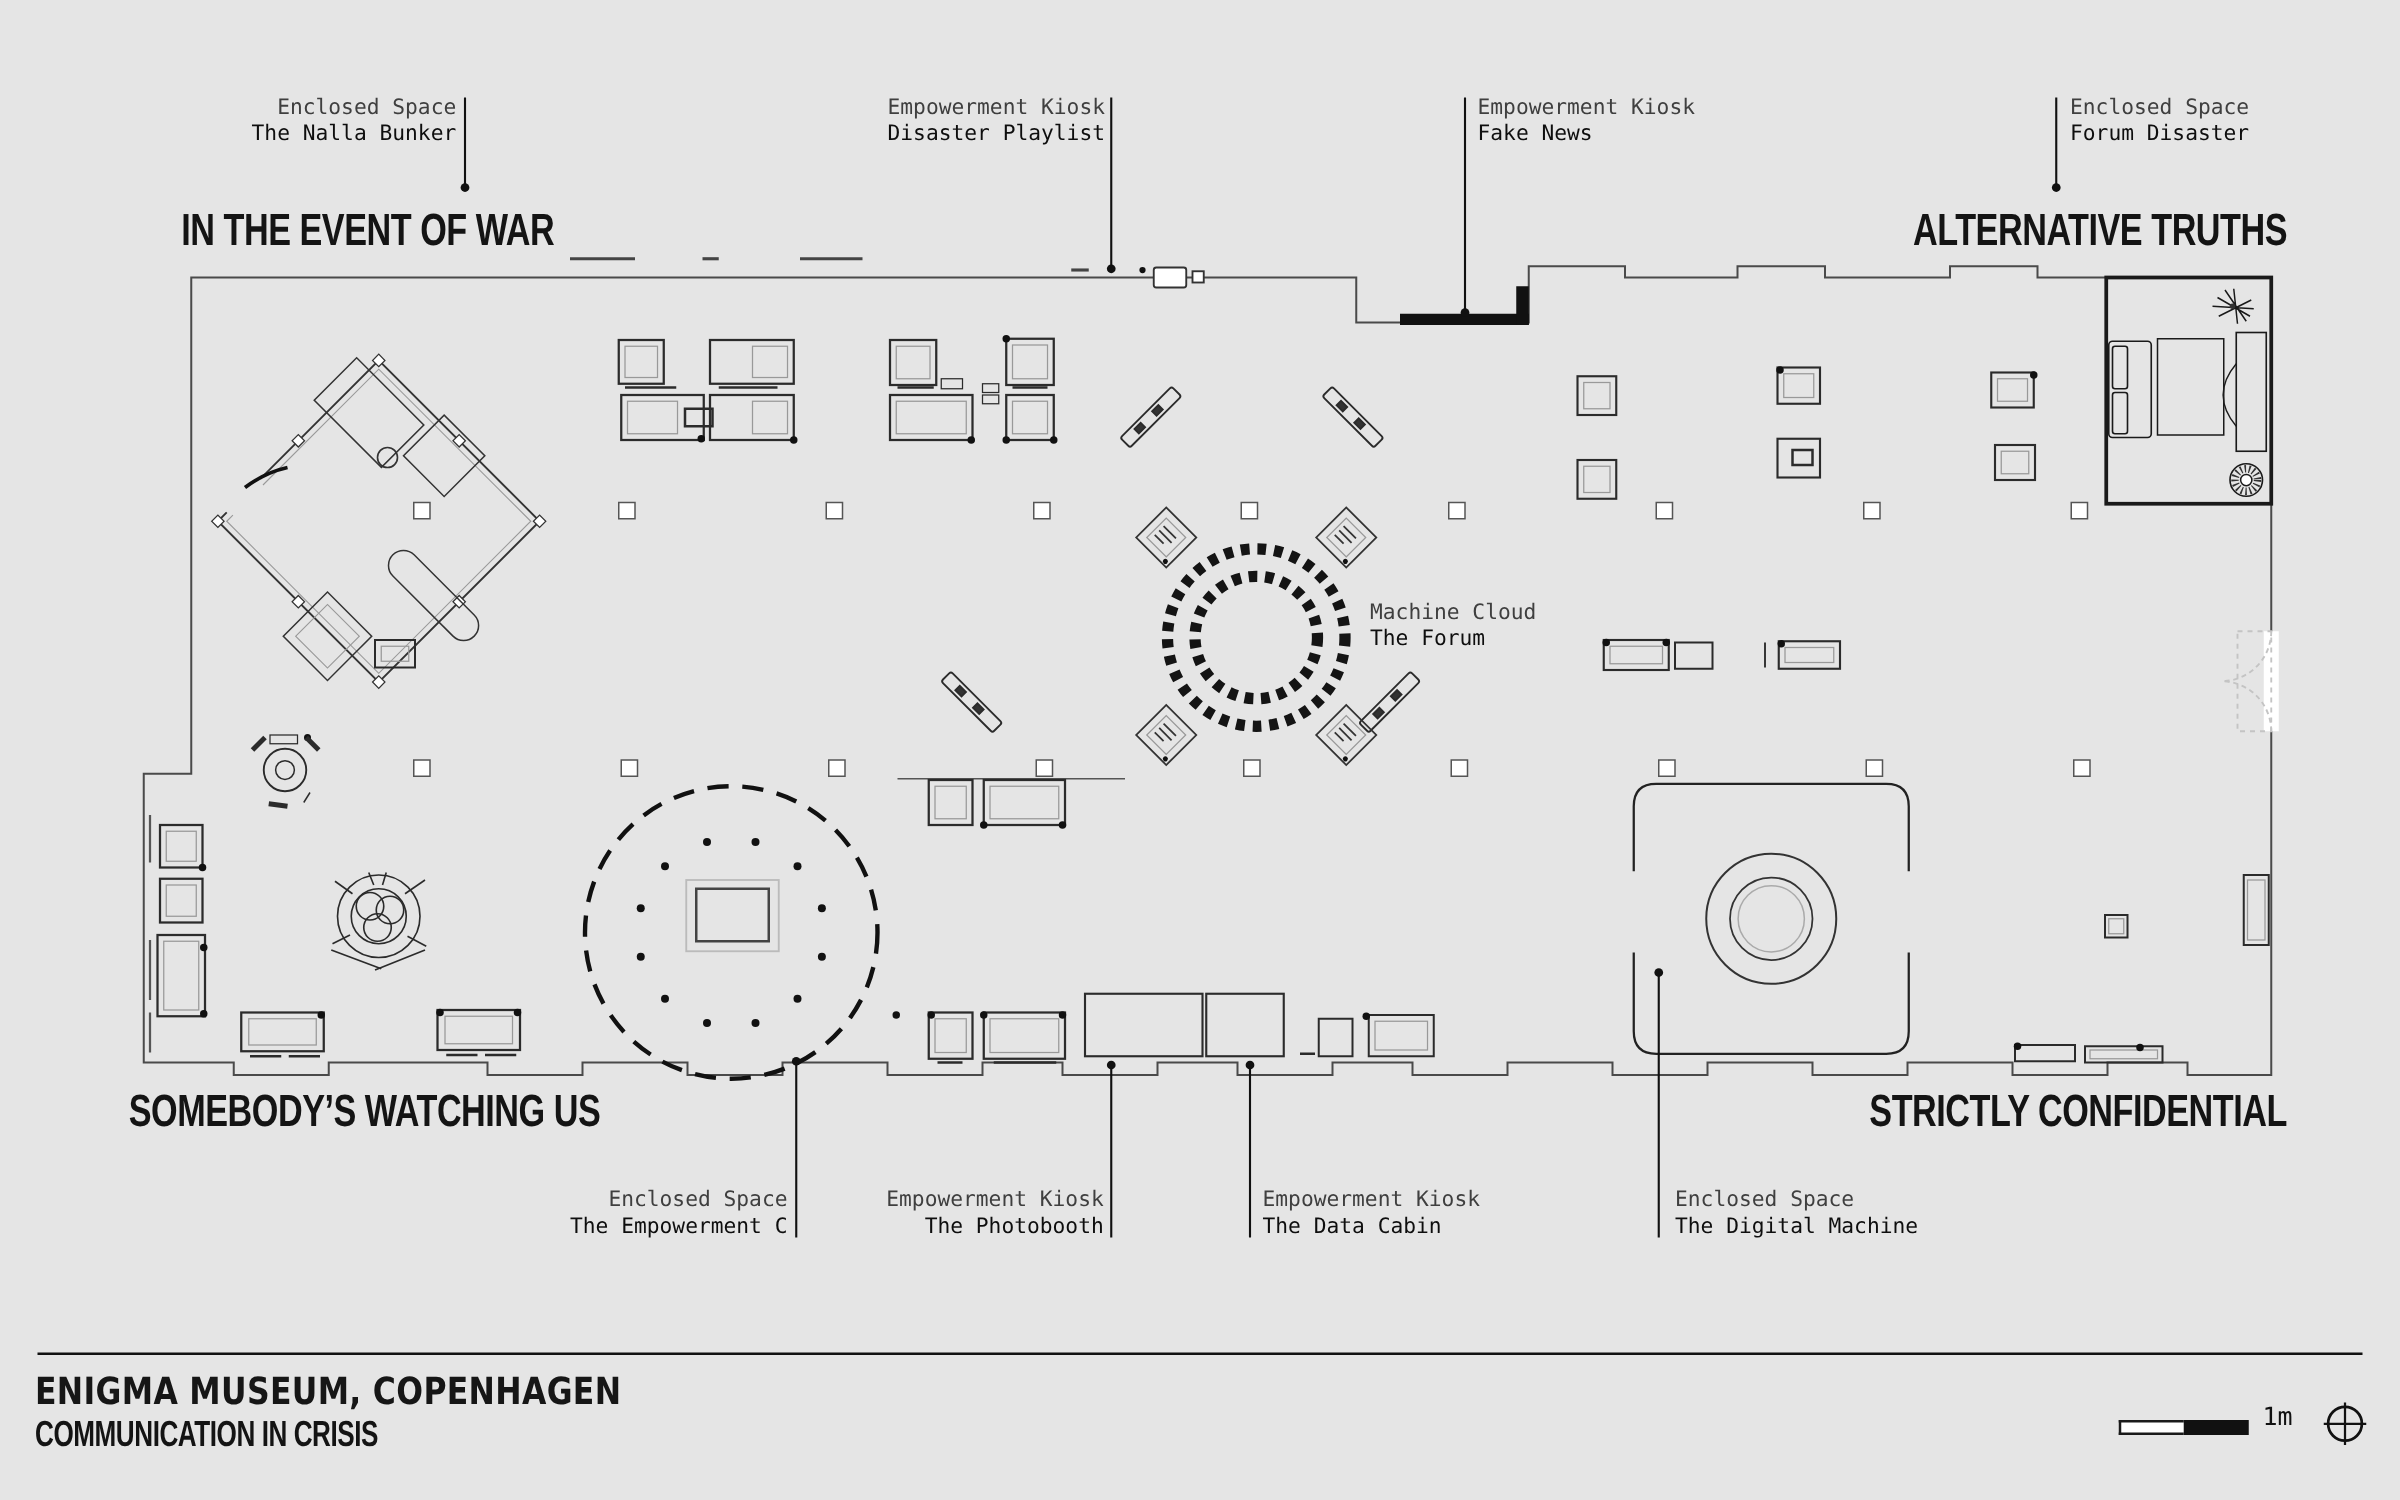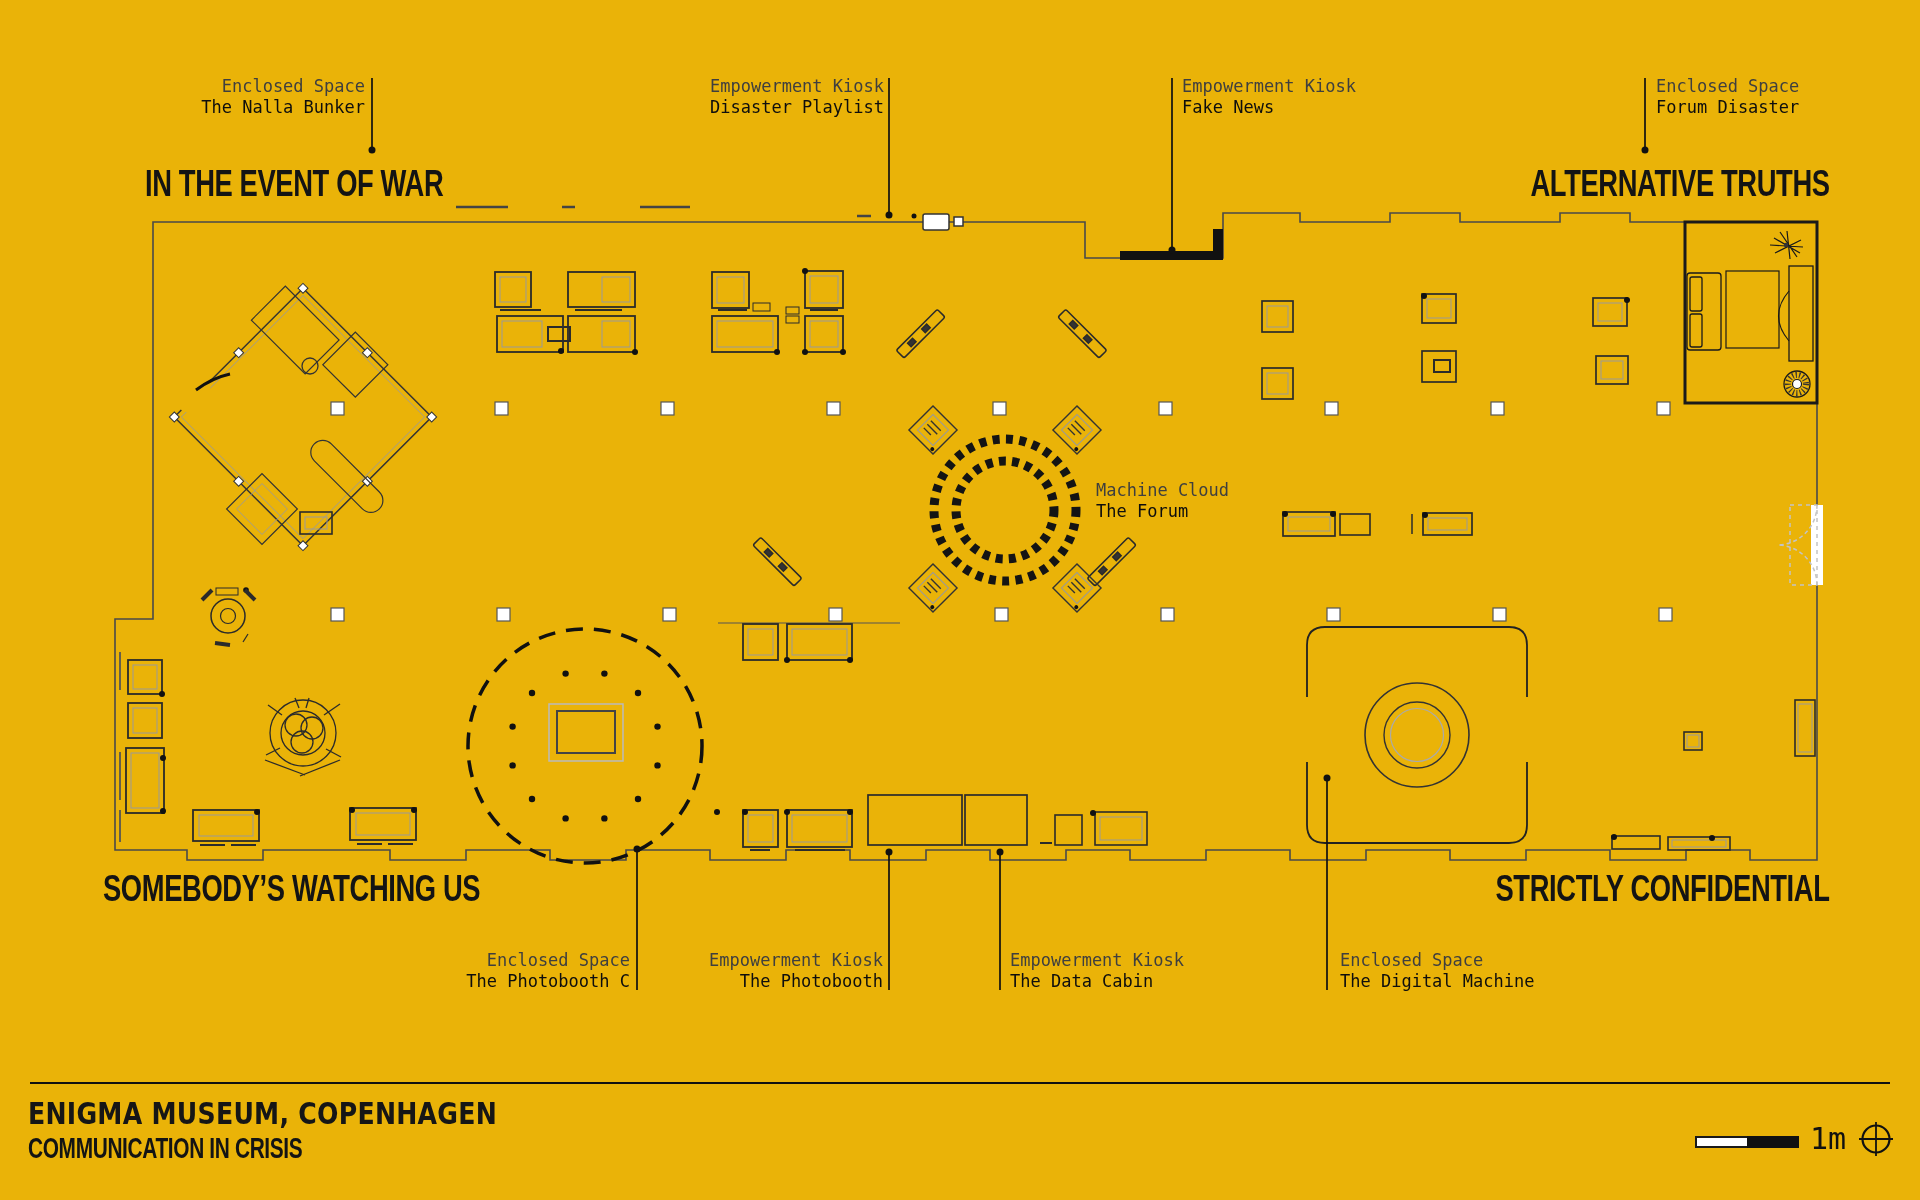--- a/index.html
+++ b/index.html
@@ -1,16 +1,16 @@
 <!DOCTYPE html>
 <html><head>
 <meta charset="utf-8">
 <style>
   html,body{margin:0;padding:0;background:#ffffff;}
-  #stage{position:relative;width:1920px;height:1200px;background:#eab308;overflow:hidden;
+  #stage{position:relative;width:1920px;height:1200px;background:#e5e5e5;overflow:hidden;
          font-family:"DejaVu Sans Mono", monospace;}
   #plan-svg{position:absolute;left:0;top:0;width:1920px;height:1200px;}
 
   .callout{position:absolute;font-family:"DejaVu Sans Mono",monospace;font-size:17px;
            line-height:21px;white-space:nowrap;}
   .callout .cat{color:#3f3f3f;}
   .callout .name{font-weight:normal;color:#0e0e0e;}
   .align-right{text-align:right;}
 
   .zone-title{position:absolute;font-family:"Liberation Sans",sans-serif;font-weight:bold;
@@ -23,21 +23,21 @@
   .museum-title{position:absolute;left:28px;top:1096px;font-family:"DejaVu Sans",sans-serif;
                 font-weight:bold;font-size:30px;letter-spacing:0.3px;color:#161616;
                 transform:scaleX(0.84);transform-origin:0 50%;white-space:nowrap;}
   .exhibition-title{position:absolute;left:28px;top:1132px;font-family:"Liberation Sans",sans-serif;
                 font-weight:bold;font-size:29px;letter-spacing:-0.5px;color:#141414;
                 transform:scaleX(0.72);transform-origin:0 50%;white-space:nowrap;}
 
   .scalebar-white{position:absolute;left:1695px;top:1136px;width:50px;height:8px;
                   background:#fff;border:2px solid #1a1a1a;border-right:none;}
   .scalebar-black{position:absolute;left:1747px;top:1136px;width:52px;height:12px;background:#111;}
-  .scale-label{position:absolute;left:1810px;top:1121px;font-size:30px;color:#111;
+  .scale-label{position:absolute;left:1810px;top:1121px;font-size:20px;color:#111;
                font-family:"DejaVu Sans Mono",monospace;}
   .compass{position:absolute;left:1856px;top:1119px;}
 </style>
 </head>
 <body>
 <div id="stage">
 
 <svg id="plan-svg" viewBox="0 0 1920 1200">
 
   <g fill="none" stroke="#4a4a4a" stroke-width="1.6">
@@ -430,21 +430,21 @@
 <div class="zone-title origin-left" style="left:103px; top:868px">SOMEBODY’S WATCHING US</div>
 <div class="zone-title origin-right" style="right:90px; top:868px">STRICTLY CONFIDENTIAL</div>
 
 <div class="callout" style="top:480px; left:1096px">
   <div class="cat">Machine Cloud</div>
   <div class="name">The Forum</div>
 </div>
 
 <div class="callout align-right" style="top:950px; right:1290px">
   <div class="cat">Enclosed Space</div>
-  <div class="name">The Photobooth C</div>
+  <div class="name">The Empowerment C</div>
 </div>
 <div class="callout align-right" style="top:950px; right:1037px">
   <div class="cat">Empowerment Kiosk</div>
   <div class="name">The Photobooth</div>
 </div>
 <div class="callout" style="top:950px; left:1010px">
   <div class="cat">Empowerment Kiosk</div>
   <div class="name">The Data Cabin</div>
 </div>
 <div class="callout" style="top:950px; left:1340px">

